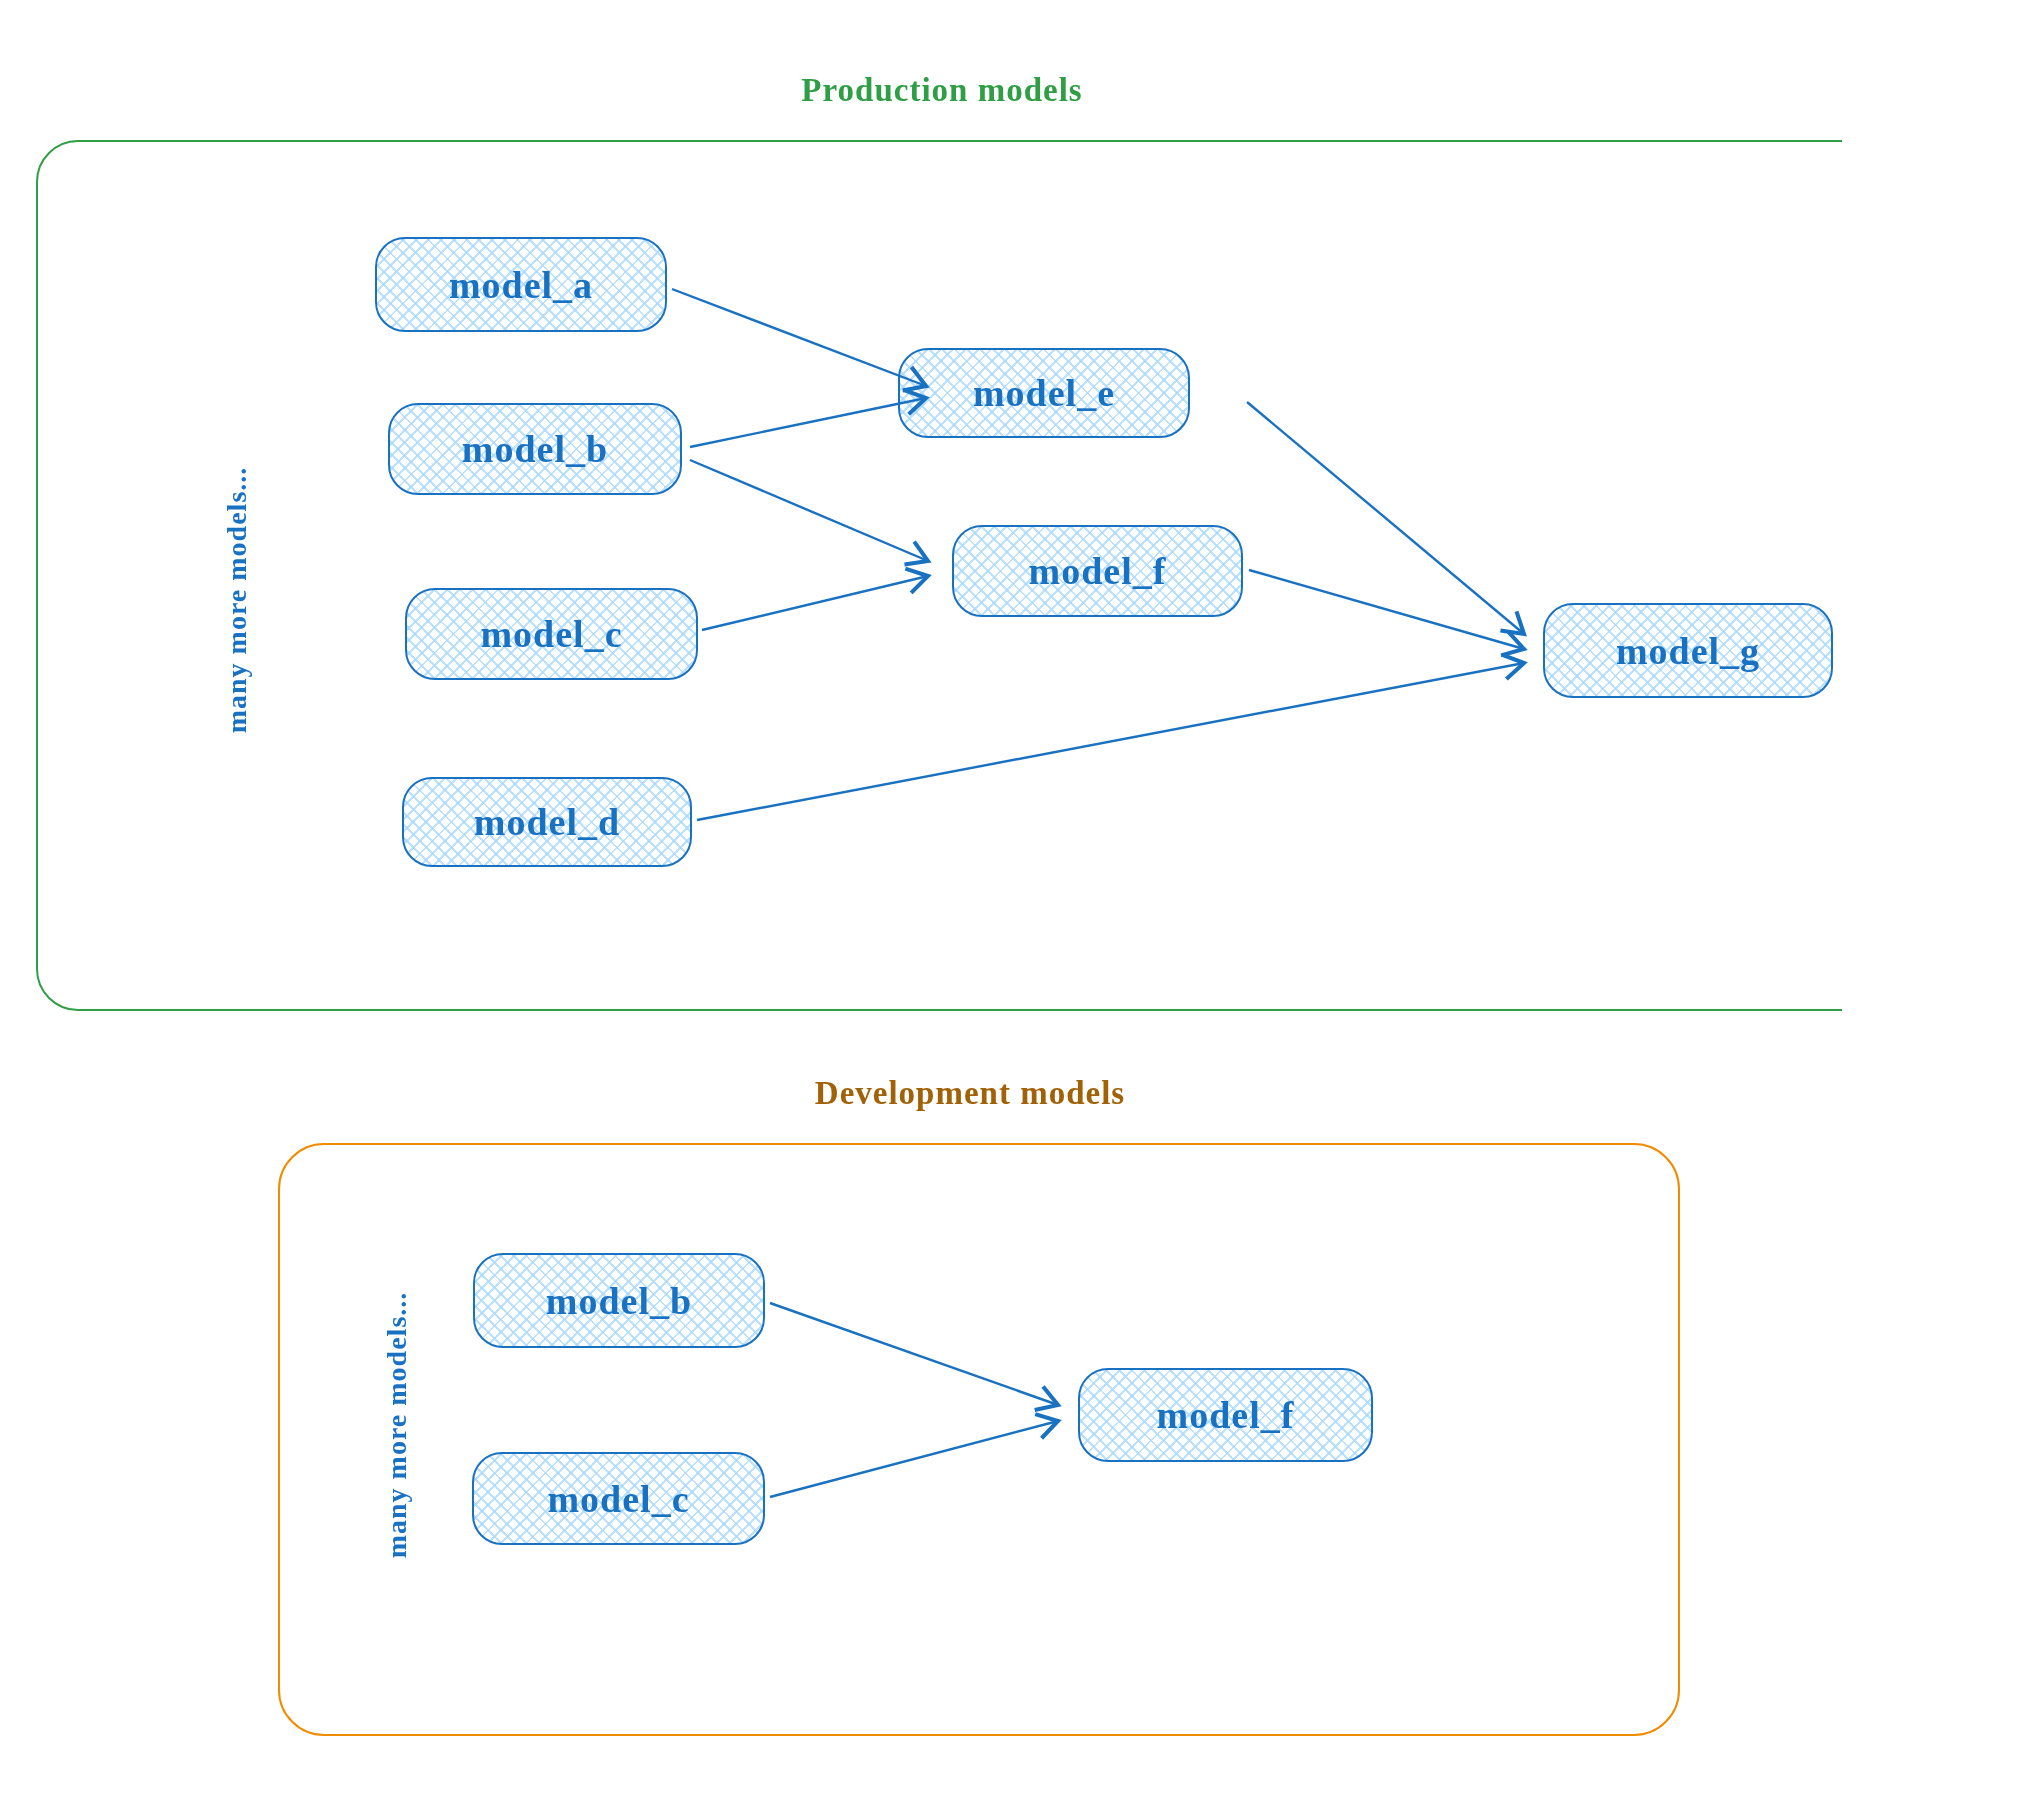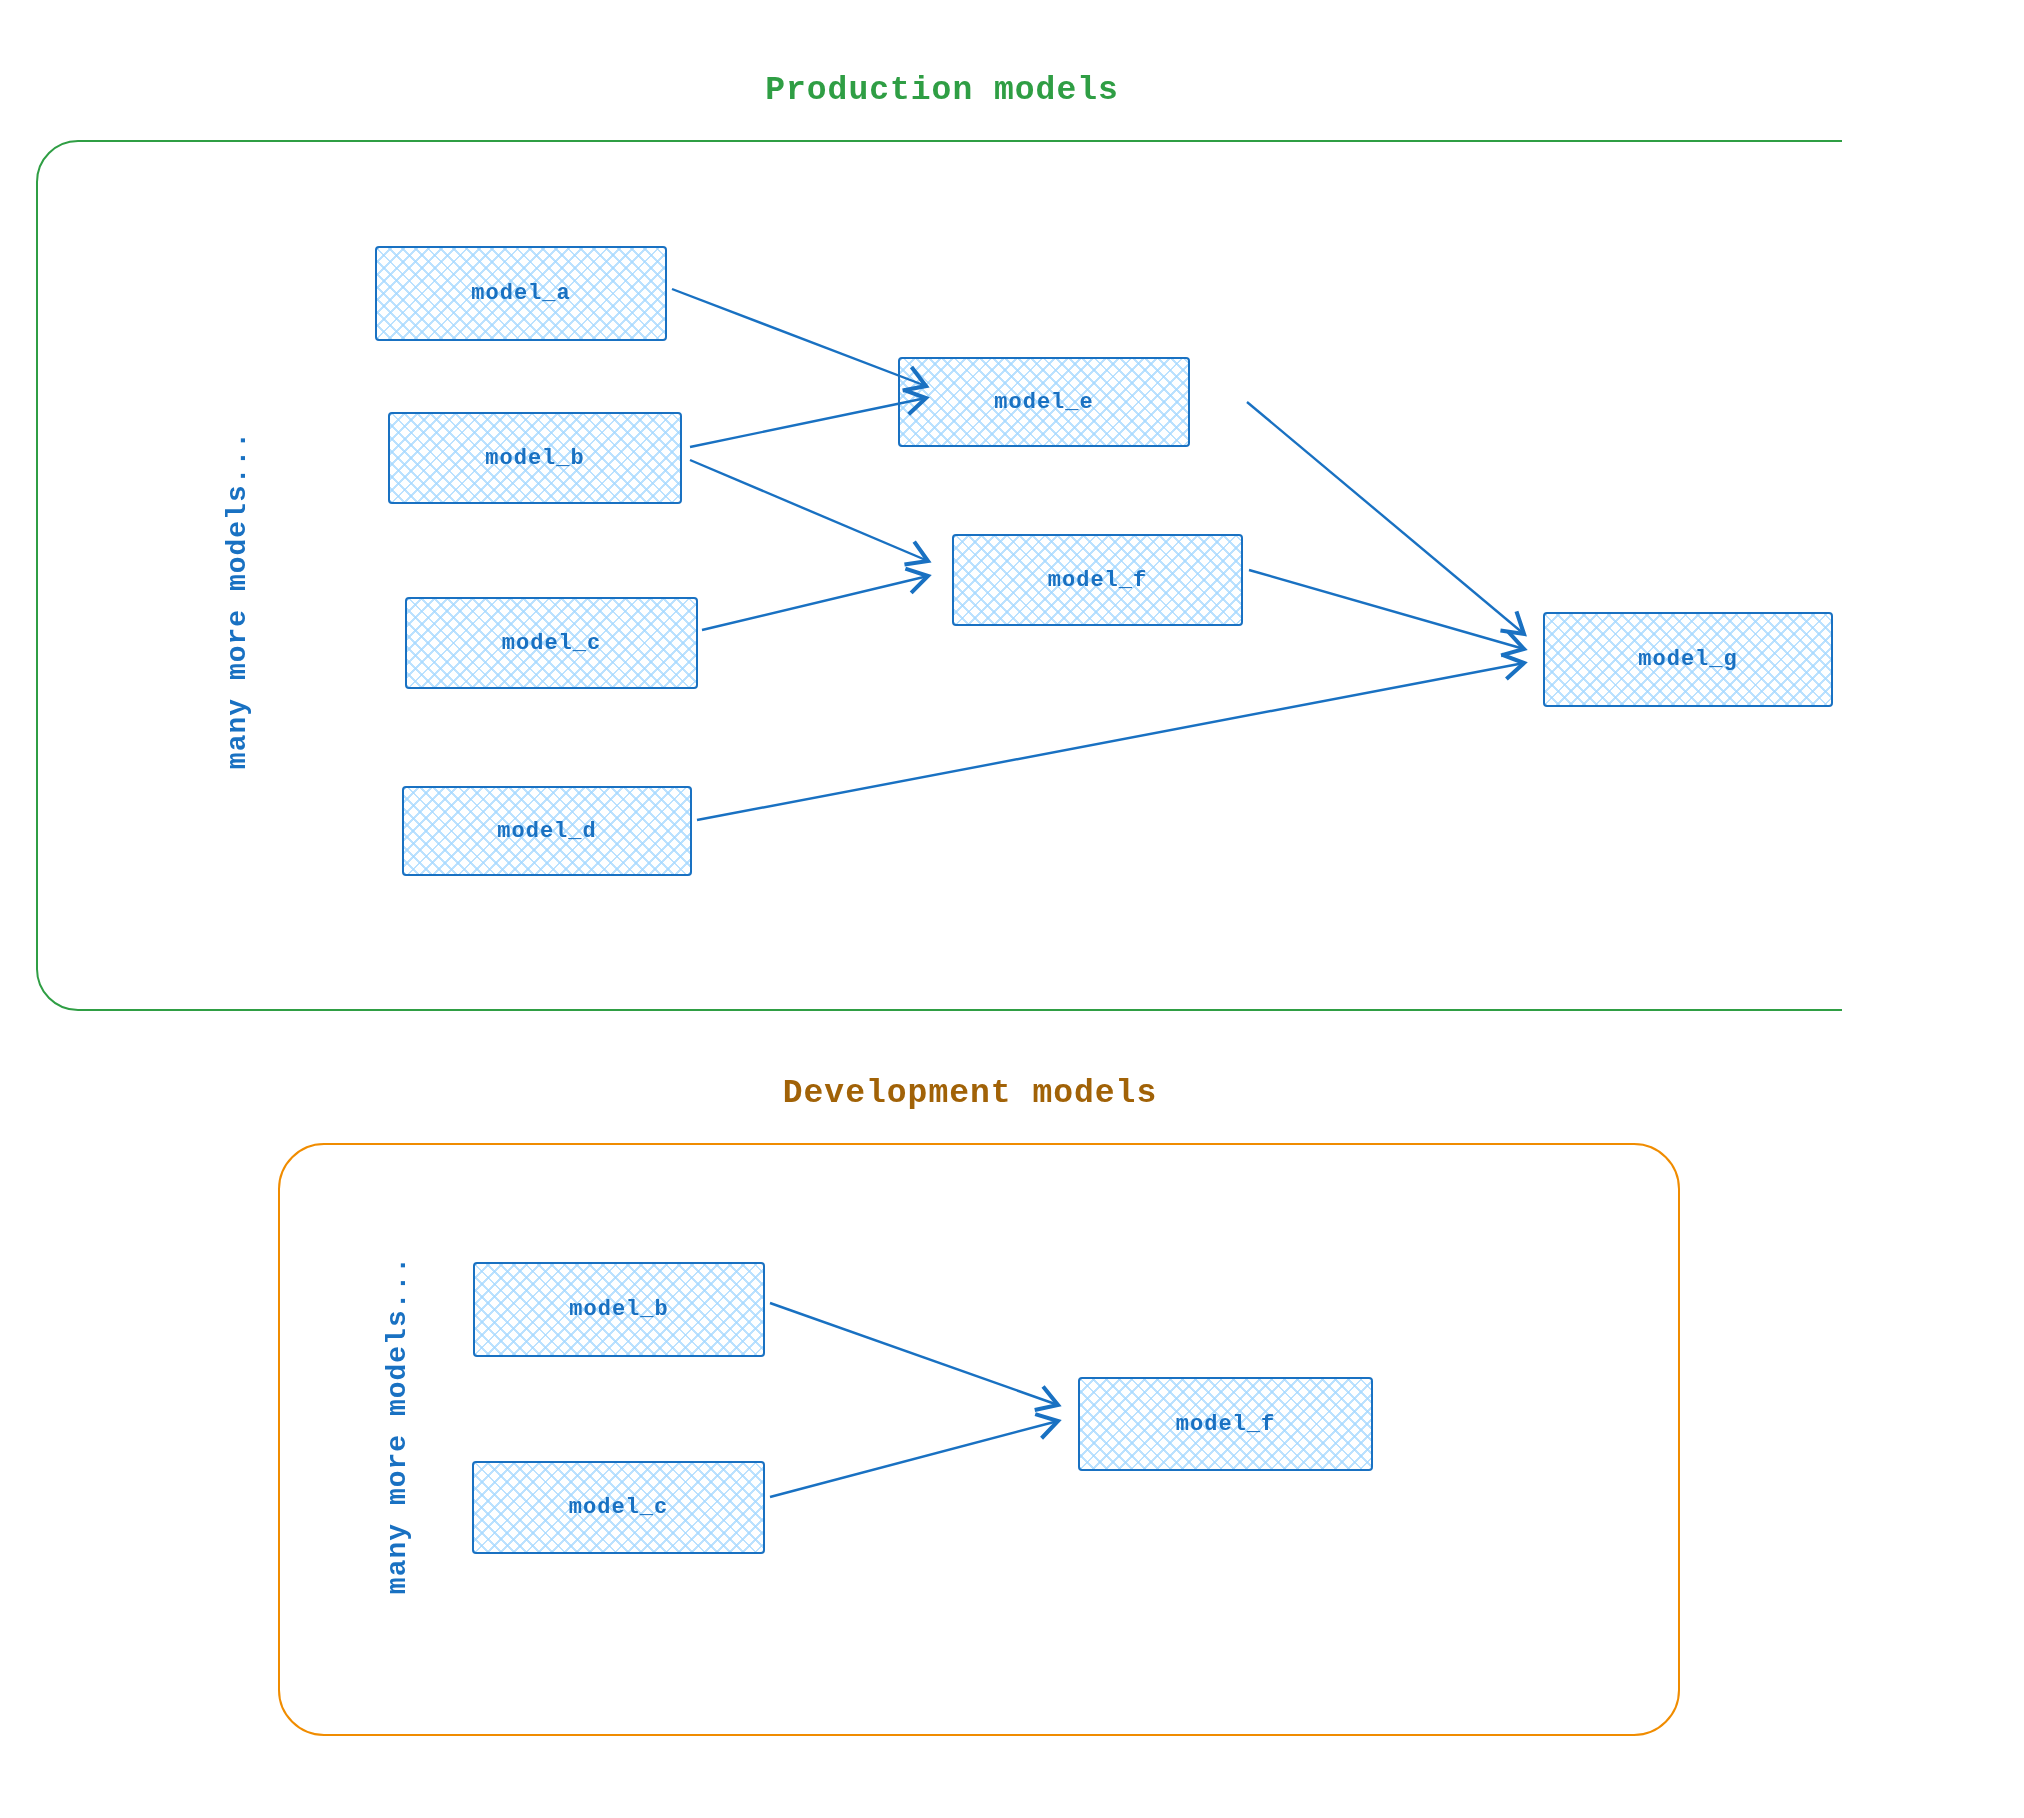--- a/index.html
+++ b/index.html
@@ -1,20 +1,20 @@
 <!DOCTYPE html>
 <html><head>
 <meta charset="utf-8">
 <style>
   html,body{margin:0;padding:0;background:#ffffff;}
   #canvas{
     position:relative;
     width:1842px;height:1818px;
     background:#ffffff;
-    font-family:Liberation Mono, monospace;
+    font-family:Liberation Serif, serif;
     overflow:hidden;
   }
   .section-title{
     position:absolute;
     transform:translate(-50%,-50%);
     font-size:33px;
     font-weight:bold;
     letter-spacing:1px;
     white-space:nowrap;
   }
@@ -29,31 +29,30 @@
     border:2.5px solid #2f9e44;border-radius:42px;
   }
   .frame-orange{
     left:278px;top:1143px;width:1398px;height:589px;
     border:2.5px solid #f08c00;border-radius:46px;
   }
   .node{
     position:absolute;
     display:flex;align-items:center;justify-content:center;
     border:2.5px solid #1971c2;
-    border-radius:4px;
+    border-radius:30px;
     color:#1971c2;
-    font-size:22px;
+    font-size:38px;
     font-weight:bold;
     letter-spacing:1px;
     background:
       repeating-linear-gradient(45deg, rgba(165,216,255,0.75) 0px, rgba(165,216,255,0.75) 2px, transparent 2px, transparent 9px),
       repeating-linear-gradient(135deg, rgba(165,216,255,0.75) 0px, rgba(165,216,255,0.75) 2px, transparent 2px, transparent 9px),
       #ffffff;
     box-sizing:border-box;
-    margin-top:9px;
   }
   .side-label{
     position:absolute;
     transform:translate(-50%,-50%) rotate(-90deg);
     color:#1971c2;
     font-size:28px;
     font-weight:bold;
     letter-spacing:1px;
     white-space:nowrap;
   }

